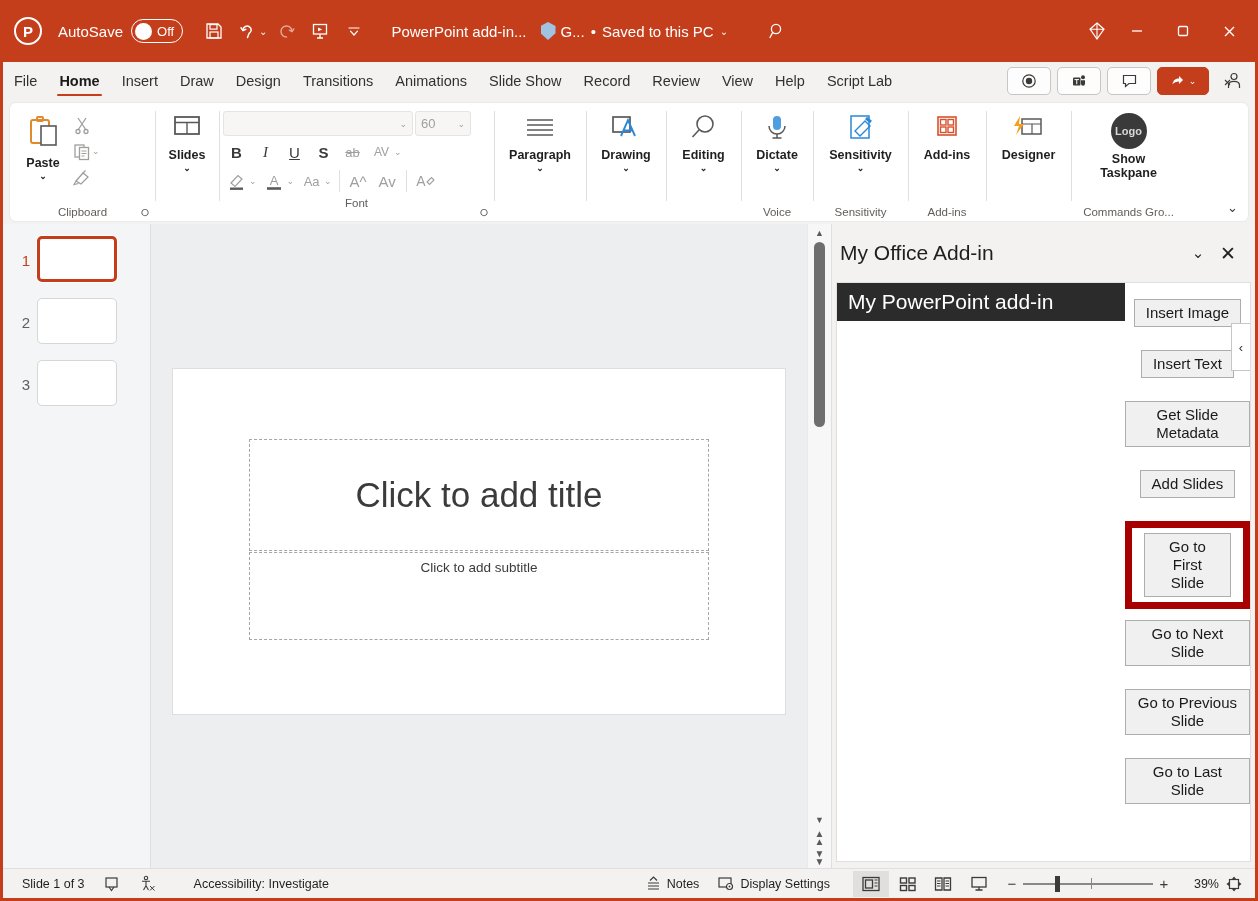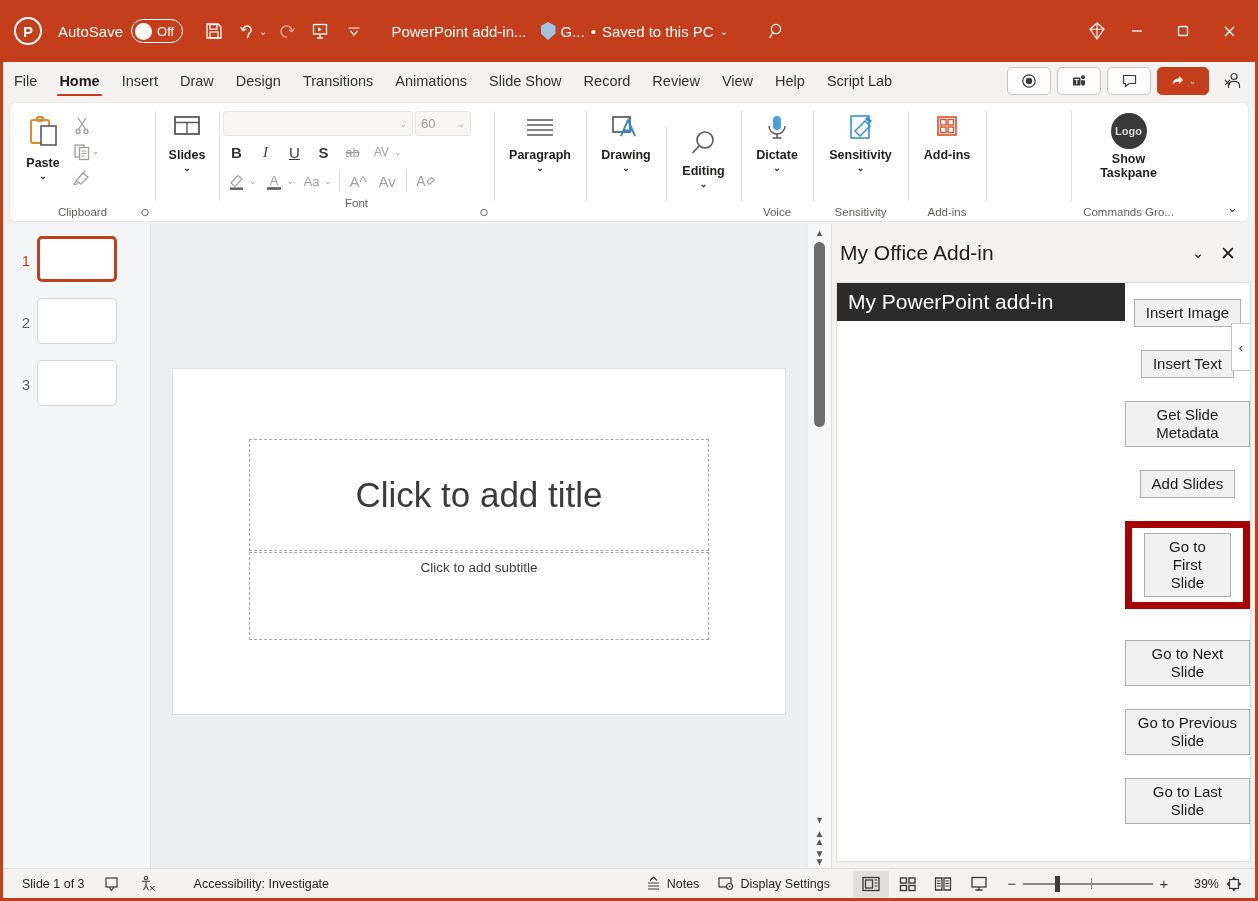--- a/index.html
+++ b/index.html
@@ -216,21 +216,21 @@
     background:#fff; border:1px solid #c8c6c4; border-right:none;
     display:flex; align-items:center; justify-content:center;
     font-size: 13px; color:#333;
   }
   .btn-list { padding: 16px 0 0 0; display:flex; flex-direction:column; align-items:center; }
   .ui-btn {
     background: #f0f0f0; border: 1px solid #adadad; color:#1a1a1a;
     font-size: 15px; font-family:"Liberation Sans", sans-serif;
     padding: 4px 11px; margin-bottom: 23px; line-height: 1.2;
   }
-  .hilite-wrap { position: relative; margin-bottom: 31px; text-decoration: underline; }
+  .hilite-wrap { position: relative; margin-bottom: 11px; text-decoration: underline; }
   .hilite-box {
     border: 7px solid #a80000; background:#ffffff;
     padding: 5px 12px; display:inline-block;
   }
   .hilite-box .ui-btn { margin: 0; }
   .msg { font-size: 17px; font-weight: bold; color:#1a1a1a; text-align:center; margin-top: 42px; }
 
   
   .statusbar {
     height: 30px; min-height:30px; background:#f3f2f1;
@@ -521,21 +521,21 @@
                 <rect x="7" y="4" width="17" height="15" fill="none" stroke="#595959" stroke-width="1.7"></rect>
                 <path d="M15 23 L22 7 L29 23 M17.5 17.5 h9" fill="none" stroke="#2b88d8" stroke-width="1.9"></path>
               </svg>
             <span class="lbl">Drawing</span>
             <span class="chev">⌄</span>
           </div>
         </div>
         <div class="grp-label"></div>
       </div>
 
-      <div class="grp" style="width:75px;margin-top:16px;">
+      <div class="grp" style="width:75px;">
         <div class="grp-body" style="justify-content:center;">
           <div class="bigbtn">
             <svg width="38" height="32" viewBox="0 0 38 32">
                 <circle cx="21" cy="11" r="8" fill="none" stroke="#595959" stroke-width="1.6"></circle>
                 <path d="M15 17 L8.5 24" stroke="#595959" stroke-width="1.6"></path>
               </svg>
             <span class="lbl">Editing</span>
             <span class="chev">⌄</span>
           </div>
         </div>
@@ -582,20 +582,30 @@
                 <rect x="10.5" y="14" width="5.5" height="5.5" fill="none" stroke="#d9512c" stroke-width="1.4"></rect>
                 <rect x="18" y="14" width="5.5" height="5.5" fill="none" stroke="#d9512c" stroke-width="1.4"></rect>
               </svg>
             <span class="lbl">Add-ins</span>
           </div>
         </div>
         <div class="grp-label">Add-ins</div>
       </div>
 
       <div class="grp" style="width:85px;">
+        <div class="grp-body" style="justify-content:center;">
+          <div class="bigbtn">
+            <svg width="38" height="32" viewBox="0 0 38 32">
+                <rect x="12" y="6" width="19" height="15" fill="#fff" stroke="#595959" stroke-width="1.5"></rect>
+                <path d="M12 11 h19 M22 11 V21" stroke="#595959" stroke-width="1.2"></path>
+                <path d="M10 3 L4 13 h5 L6 22 L14 11 H9 z" fill="#f2a01e"></path>
+              </svg>
+            <span class="lbl">Designer</span>
+          </div>
+        </div>
         <div class="grp-label"></div>
       </div>
 
       <div class="grp" style="width:115px;">
         <div class="grp-body" style="justify-content:center;">
           <div class="bigbtn">
             <div style="width:36px;height:36px;border-radius:50%;background:#3a3a3a;display:flex;align-items:center;justify-content:center;">
               <span style="color:#d8d8d8;font-size:11px;">Logo</span>
             </div>
             <span class="lbl" style="max-width:80px;">Show Taskpane</span>

